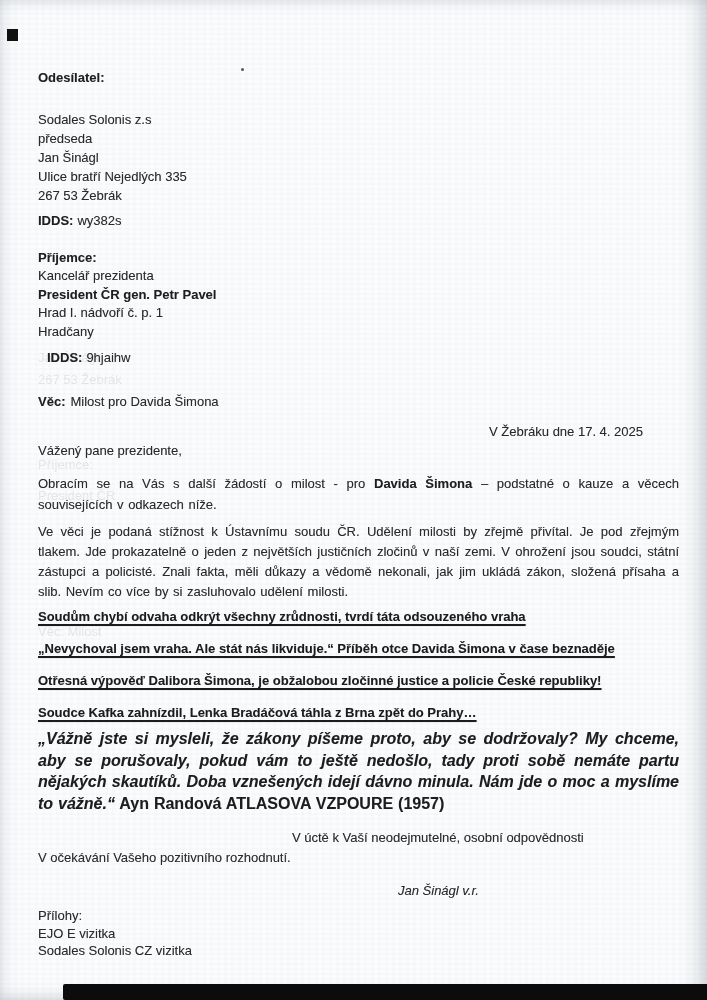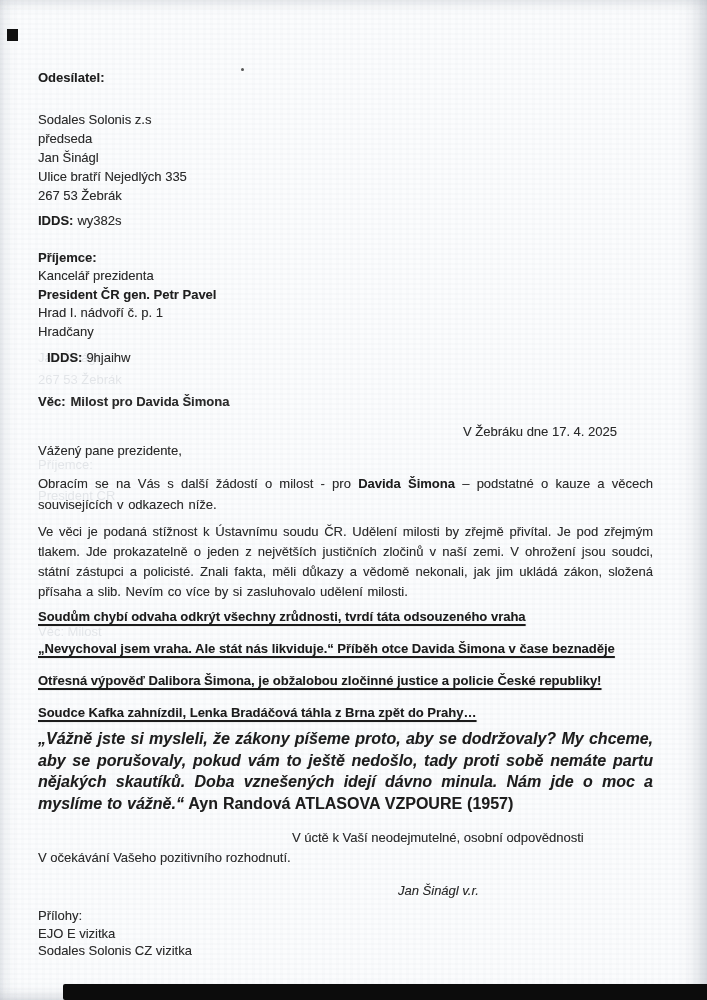--- a/index.html
+++ b/index.html
@@ -14,30 +14,30 @@
   }
   .page::before{
     content:"";position:absolute;inset:0;pointer-events:none;z-index:5;
     box-shadow:
       inset -16px 0 22px -12px rgba(128,138,152,0.45),
       inset 10px 0 18px -11px rgba(128,138,152,0.30),
       inset 0 -10px 16px -9px rgba(128,138,152,0.28),
       inset 0 10px 14px -10px rgba(150,158,170,0.22);
   }
   .content{
-    position:absolute;left:38px;right:54px;top:0;z-index:2;
+    position:absolute;left:38px;right:28px;top:0;z-index:2;
     font-size:13px;line-height:19px;
     text-shadow:0.2px 0.2px 0.5px rgba(40,40,40,0.30);
   }
   .b{font-weight:bold;color:#1e1e1e;}
   .block{margin:0;}
   .addr div{line-height:19px;}
   .addr2 div{line-height:18.5px;}
   .idds .v{margin-left:4px;}
-  .subject .v{margin-left:5px;font-weight:bold;color:#2a2a2a;}
+  .subject .v{margin-left:5px;font-weight:normal;color:#2a2a2a;}
   .date-line{text-align:right;padding-right:36px;}
   .para{text-align:justify;line-height:21px;word-spacing:1px;}
   .para2{line-height:20px;}
   .hl{
     font-weight:bold;color:#1c1c1c;line-height:19px;
     text-decoration:underline;text-decoration-thickness:1.5px;text-underline-offset:3px;
   }
   .quote{text-align:justify;line-height:21.5px;font-size:16px;word-spacing:0.5px;}
   .quote .qi{font-weight:bold;font-style:italic;color:#1d1d1d;}
   .quote .qa{font-weight:bold;color:#1d1d1d;}

